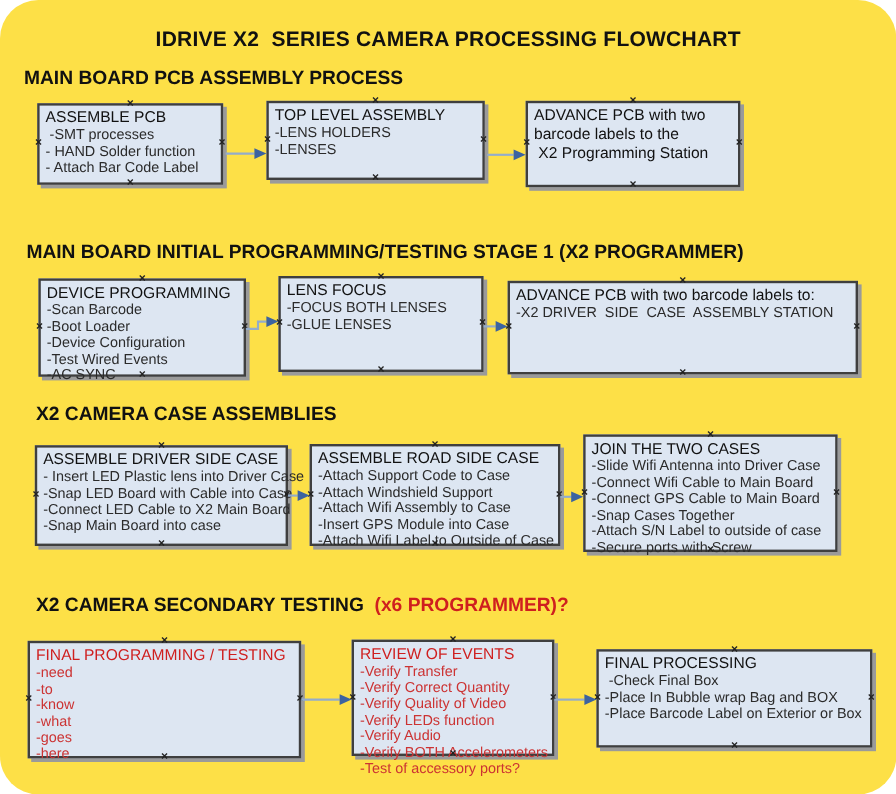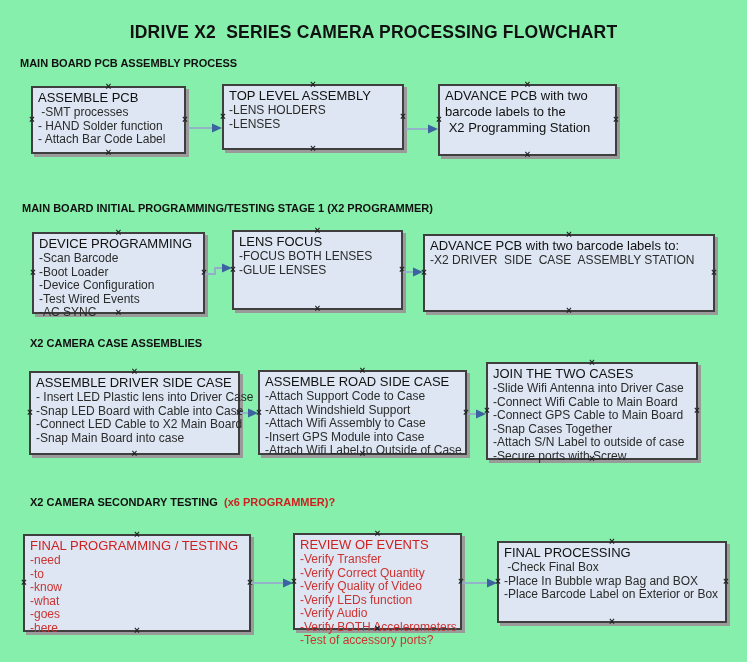--- a/index.html
+++ b/index.html
@@ -1,25 +1,25 @@
 <!DOCTYPE html>
 <html><head>
 <meta charset="utf-8">
 <style>
   html,body{margin:0;padding:0;background:#ffffff;}
   .canvas{
-    position:relative;width:747px;height:662px;background:#86efac;
-    font-family:"Liberation Sans",sans-serif;color:#1a1a1a;overflow:hidden;
+    position:relative;width:747px;height:662px;background:#fde047;
+    font-family:"Liberation Sans",sans-serif;color:#1a1a1a;overflow:hidden;border-radius:32px;
   }
   .chart-title{
     position:absolute;top:22px;left:0;width:747px;text-align:center;
     font-size:17.5px;font-weight:bold;letter-spacing:0.2px;white-space:pre;color:#111;
   }
   .section-header{
-    position:absolute;font-size:11px;font-weight:bold;white-space:pre;color:#111;
+    position:absolute;font-size:16px;font-weight:bold;white-space:pre;color:#111;
   }
   .section-header .red{color:#cf1f1f;}
   .box{
     position:absolute;box-sizing:border-box;background:#dde6f2;border:2px solid #3f3f3f;
     box-shadow:3px 3px 0 #9a9a9a;padding:2px 2px 2px 5px;overflow:visible;
   }
   .box-title{
     font-size:13px;font-weight:normal;line-height:16px;white-space:pre-wrap;color:#111;
   }
   .box-item{

